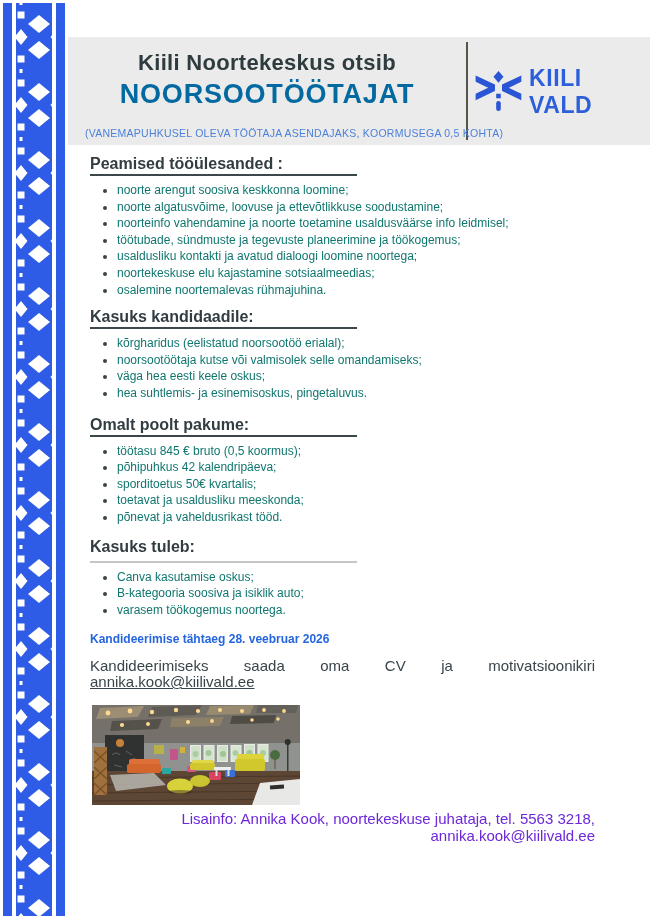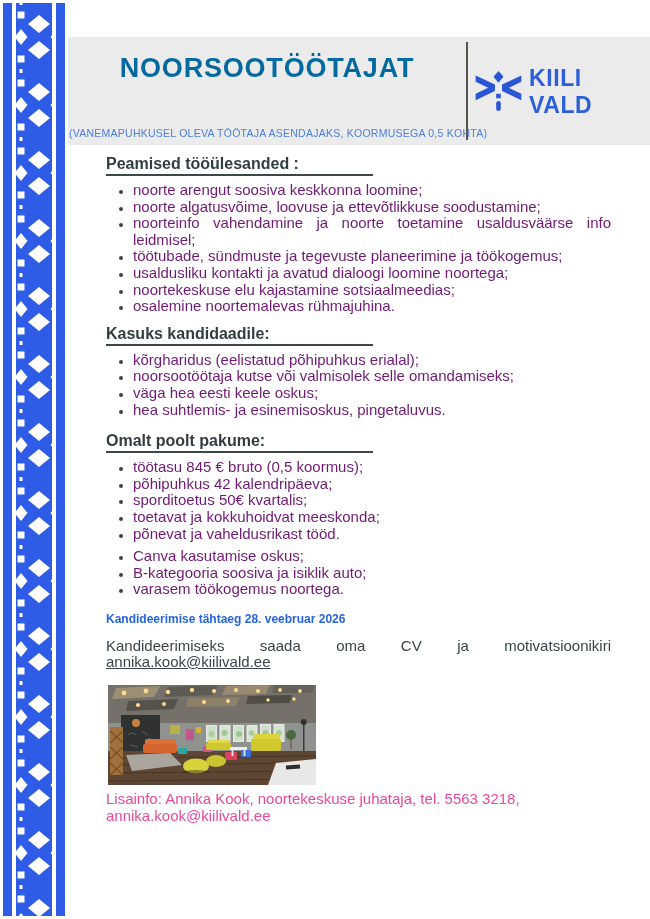--- a/index.html
+++ b/index.html
@@ -13,45 +13,45 @@
   .strip { position:absolute; left:3px; top:3px; width:62px; height:913px; }
 
   
   .main { position:absolute; left:68px; top:0; width:582px; }
 
   
   .band { margin-top:37px; height:108px; background:#ebebeb; display:flex; position:relative; }
   .band-left { width:398px; display:flex; flex-direction:column; align-items:center; padding-top:13px; }
   .t1 { font-size:22px; font-weight:700; color:#2e3b3f; letter-spacing:.3px; }
   .t2 { font-size:27px; font-weight:800; color:#0369a1; letter-spacing:.8px; margin-top:3px; }
-  .caption { position:absolute; left:1px; bottom:6px; font-size:10.5px; color:#4c80da;
+  .caption { position:absolute; left:17px; bottom:6px; font-size:10.5px; color:#4c80da;
              letter-spacing:.25px; white-space:nowrap; }
   .divider { width:2px; background:#55534a; margin:5px 0; }
   .band-right { flex:1; display:flex; align-items:center; justify-content:center; }
   .logo-text { font-size:23px; font-weight:800; color:#2c5fd9; letter-spacing:.6px; margin-top:2px; }
 
-  .content { margin-left:38px; width:505px; }
+  .content { margin-left:22px; width:505px; }
 
   .sec-head { display:inline-block; min-width:267px; font-size:16px; font-weight:700;
               color:#323d42; border-bottom:2px solid #3c474c; padding-bottom:1px; }
   .sec-head.light { border-bottom-color:#c6c6c6; padding-bottom:5px; }
   .mt1 { margin-top:10px; }
 
   ul.blist { margin:6px 0 0 0; padding-left:27px; }
-  ul.blist li { font-size:15px; line-height:16.6px; text-align:justify; color:#701a75; }
+  ul.blist li { font-size:12px; line-height:16.6px; text-align:justify; color:#0f766e; }
   ul.blist li::marker { color:#39454b; font-size:12px; }
 
   .deadline { margin-top:14px; font-size:12px; font-weight:700; color:#2565dd; }
   .apply { margin-top:12px; font-size:15px; line-height:16px; text-align:justify; }
   .apply .email { text-decoration:underline; display:inline-block; color:#39454b; }
   .start { margin-top:12px; font-size:15px; }
 
   .photo { margin-top:11px; margin-left:2px; width:208px; height:100px; display:block; }
 
-  .footer { margin-top:5px; text-align:left; font-size:15px; line-height:17px; color:#ec4899; }
+  .footer { margin-top:5px; text-align:right; font-size:15px; line-height:17px; color:#6d28d9; }
 </style>
 </head>
 <body>
 
 <div class="strip">
   <svg width="62" height="913" viewBox="0 0 62 913">
     <defs>
       <pattern id="kp" x="0" y="0" width="36" height="68" patternUnits="userSpaceOnUse">
         <rect x="0" y="0" width="36" height="68" fill="#2e5ce6"></rect>
         <path d="M18,26 L24.5,34 L18,42 L11.5,34 Z" fill="#ffffff"></path>
@@ -69,20 +69,21 @@
     <rect x="0" y="0" width="9" height="913" fill="#2e5ce6"></rect>
     <rect x="53" y="0" width="9" height="913" fill="#2e5ce6"></rect>
     <rect x="13" y="0" width="36" height="913" fill="url(#kp)"></rect>
   </svg>
 </div>
 
 <div class="main">
 
   <div class="band">
     <div class="band-left">
+      <div class="t1">Kiili Noortekeskus otsib</div>
       <div class="t2">NOORSOOTÖÖTAJAT</div>
       <div class="caption">(VANEMAPUHKUSEL OLEVA TÖÖTAJA ASENDAJAKS, KOORMUSEGA 0,5 KOHTA)</div>
     </div>
     <div class="divider"></div>
     <div class="band-right">
       <svg width="62" height="42" viewBox="0 0 64 46">
         <g fill="#2a55d4">
           <path d="M32,1 L37.5,7.5 L32,14 L26.5,7.5 Z"></path>
           <path d="M7,6 L28,16 L28,23 L7,13 Z"></path>
           <path d="M7,33 L28,23 L28,16 L7,26 Z"></path>
@@ -104,35 +105,36 @@
       <li>noorte algatusvõime, loovuse ja ettevõtlikkuse soodustamine;</li>
       <li>noorteinfo vahendamine ja noorte toetamine usaldusväärse info leidmisel;</li>
       <li>töötubade, sündmuste ja tegevuste planeerimine ja töökogemus;</li>
       <li>usaldusliku kontakti ja avatud dialoogi loomine noortega;</li>
       <li>noortekeskuse elu kajastamine sotsiaalmeedias;</li>
       <li>osalemine noortemalevas rühmajuhina.</li>
     </ul>
 
     <div style="margin-top:10px"><span class="sec-head">Kasuks kandidaadile:</span></div>
     <ul class="blist">
-      <li>kõrgharidus (eelistatud põhipuhkus erialal);</li>
+      <li>kõrgharidus (eelistatud noorsootöö erialal);</li>
       <li>noorsootöötaja kutse või valmisolek selle omandamiseks;</li>
       <li>väga hea eesti keele oskus;</li>
       <li>hea suhtlemis- ja esinemisoskus, pingetaluvus.</li>
     </ul>
 
     <div style="margin-top:14px"><span class="sec-head">Omalt poolt pakume:</span></div>
     <ul class="blist">
       <li>töötasu 845 € bruto (0,5 koormus);</li>
       <li>põhipuhkus 42 kalendripäeva;</li>
       <li>sporditoetus 50€ kvartalis;</li>
-      <li>toetavat ja kokkuhoidvat meeskonda;</li>
+      <li>toetavat ja usaldusliku meeskonda;</li>
       <li>põnevat ja vaheldusrikast tööd.</li>
     </ul>
 
+    <div style="margin-top:12px"><span class="sec-head light">Kasuks tuleb:</span></div>
     <ul class="blist">
       <li>Canva kasutamise oskus;</li>
       <li>B-kategooria soosiva ja isiklik auto;</li>
       <li>varasem töökogemus noortega.</li>
     </ul>
 
     <div class="deadline">Kandideerimise tähtaeg 28. veebruar 2026</div>
 
     <p class="apply"><span>Kandideerimiseks saada oma CV ja motivatsioonikiri</span> <span class="email">annika.kook@kiilivald.ee</span></p>
 

